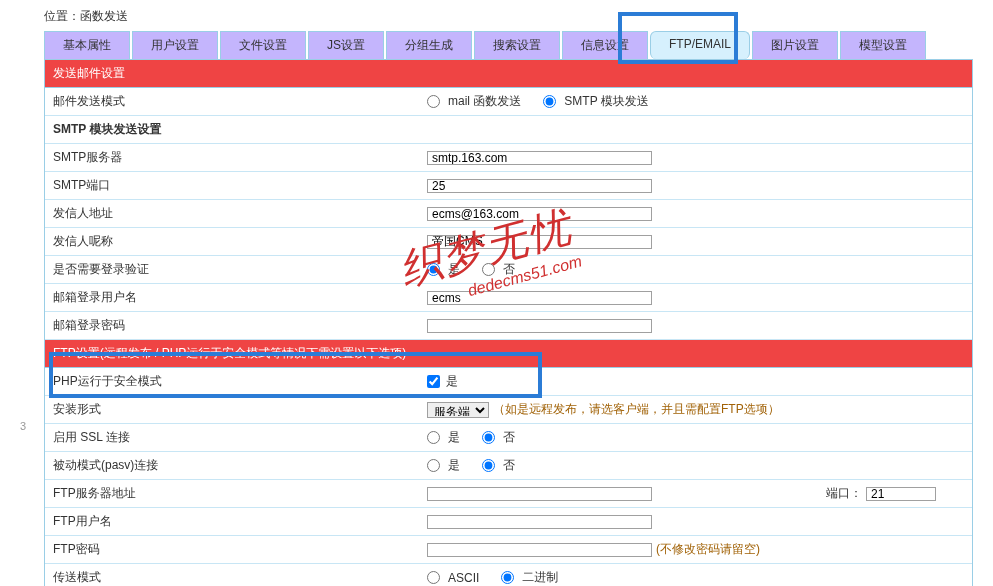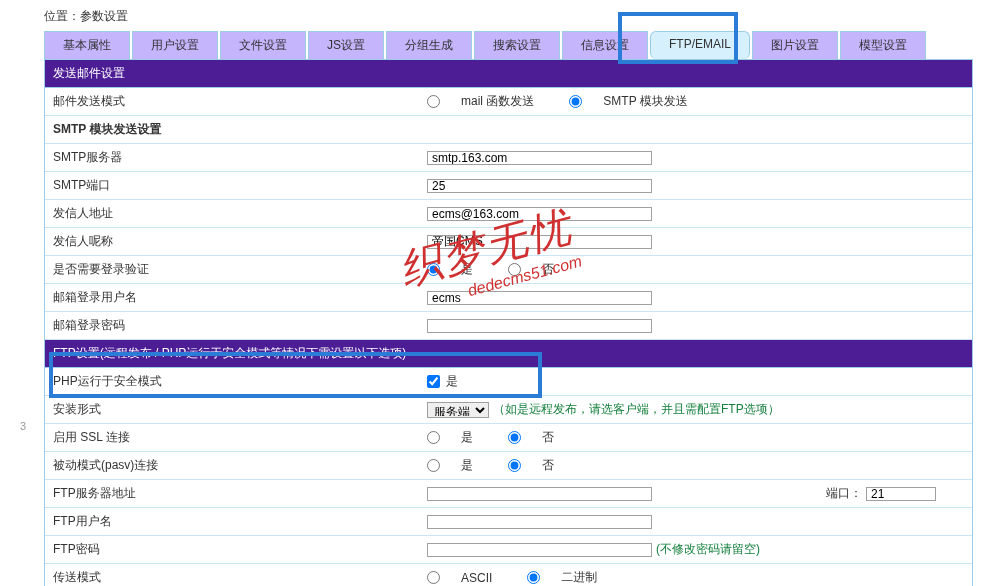--- a/index.html
+++ b/index.html
@@ -4,48 +4,48 @@
 <style>
 * { margin: 0; padding: 0; box-sizing: border-box; }
 body { font-family: Arial, "Microsoft YaHei", sans-serif; font-size: 12px; color: #333; background: #fff; overflow: hidden; }
 .container { width: 993px; height: 586px; position: relative; padding: 4px 20px 0 44px; }
 .page-num { position: absolute; left: 20px; top: 420px; font-size: 11px; color: #999; }
 .location { padding: 4px 0 6px 0; font-size: 12px; }
 .tabs { display: flex; border-bottom: 1px solid #9acee6; }
 .tab { padding: 5px 18px; border: 1px solid #9acee6; border-bottom: none; background: #c4b5fd; margin-right: 2px; font-size: 12px; cursor: pointer; white-space: nowrap; }
 .tab.active { background: #d6f0fd; border-radius: 6px; }
 .content { border: 1px solid #9acee6; border-top: none; }
-.section-header { background: #4c1d95; color: #fff; padding: 5px 8px; font-size: 12px; border-bottom: 1px solid #9acee6; }
+.section-header { background: #ef4444; color: #fff; padding: 5px 8px; font-size: 12px; border-bottom: 1px solid #9acee6; }
 .section-sub { background: #fff; padding: 5px 8px; font-weight: bold; border-bottom: 1px solid #c8e6f5; }
 .row { display: flex; border-bottom: 1px solid #c8e6f5; min-height: 28px; align-items: center; }
 .row-label { width: 378px; padding: 4px 8px; flex-shrink: 0; }
 .row-value { flex: 1; padding: 3px 4px; display: flex; align-items: center; gap: 4px; }
 .text-input { border: 1px solid #a0a0a0; padding: 2px 4px; font-size: 12px; height: 14px; width: 225px; }
 .text-input.medium { width: 225px; }
 .text-input.small { width: 70px; }
 .select { border: 1px solid #a0a0a0; padding: 1px 2px; font-size: 12px; height: 16px; }
-.radio-group { display: flex; align-items: center; gap: 21px; }
+.radio-group { display: flex; align-items: center; gap: 8px; }
 .radio-group label { margin-right: 14px; }
 .checkbox-group { display: flex; align-items: center; gap: 6px; }
-.hint { color: #15803d; font-size: 12px; }
+.hint { color: #a16207; font-size: 12px; }
 .highlight-box-1 { position: absolute; border: 4px solid #2b7cd6; pointer-events: none; z-index: 10; left: 618px; top: 12px; width: 120px; height: 52px; }
 .highlight-box-2 { position: absolute; border: 4px solid #2b7cd6; pointer-events: none; z-index: 10; left: 49px; top: 352px; width: 493px; height: 46px; }
 .watermark { position: absolute; left: 400px; top: 220px; z-index: 5; pointer-events: none; transform: rotate(-15deg); }
 .watermark-main { color: #d03030; font-size: 42px; font-family: "KaiTi", serif; font-style: italic; letter-spacing: 2px; }
 .watermark-sub { color: #d03030; font-size: 16px; font-style: italic; margin-left: 60px; }
 .port-label { margin-left: 170px; }
 </style>
 </head>
 <body>
 
 <div class="container">
   <div class="page-num">3</div>
 
   <div class="location">
-    <span>位置：</span><span>参数设置</span>
+    <span>位置：</span><span>函数发送</span>
   </div>
 
   <div class="tabs">
     <div class="tab">基本属性</div>
     <div class="tab">用户设置</div>
     <div class="tab">文件设置</div>
     <div class="tab">JS设置</div>
     <div class="tab">分组生成</div>
     <div class="tab">搜索设置</div>
     <div class="tab">信息设置</div>

